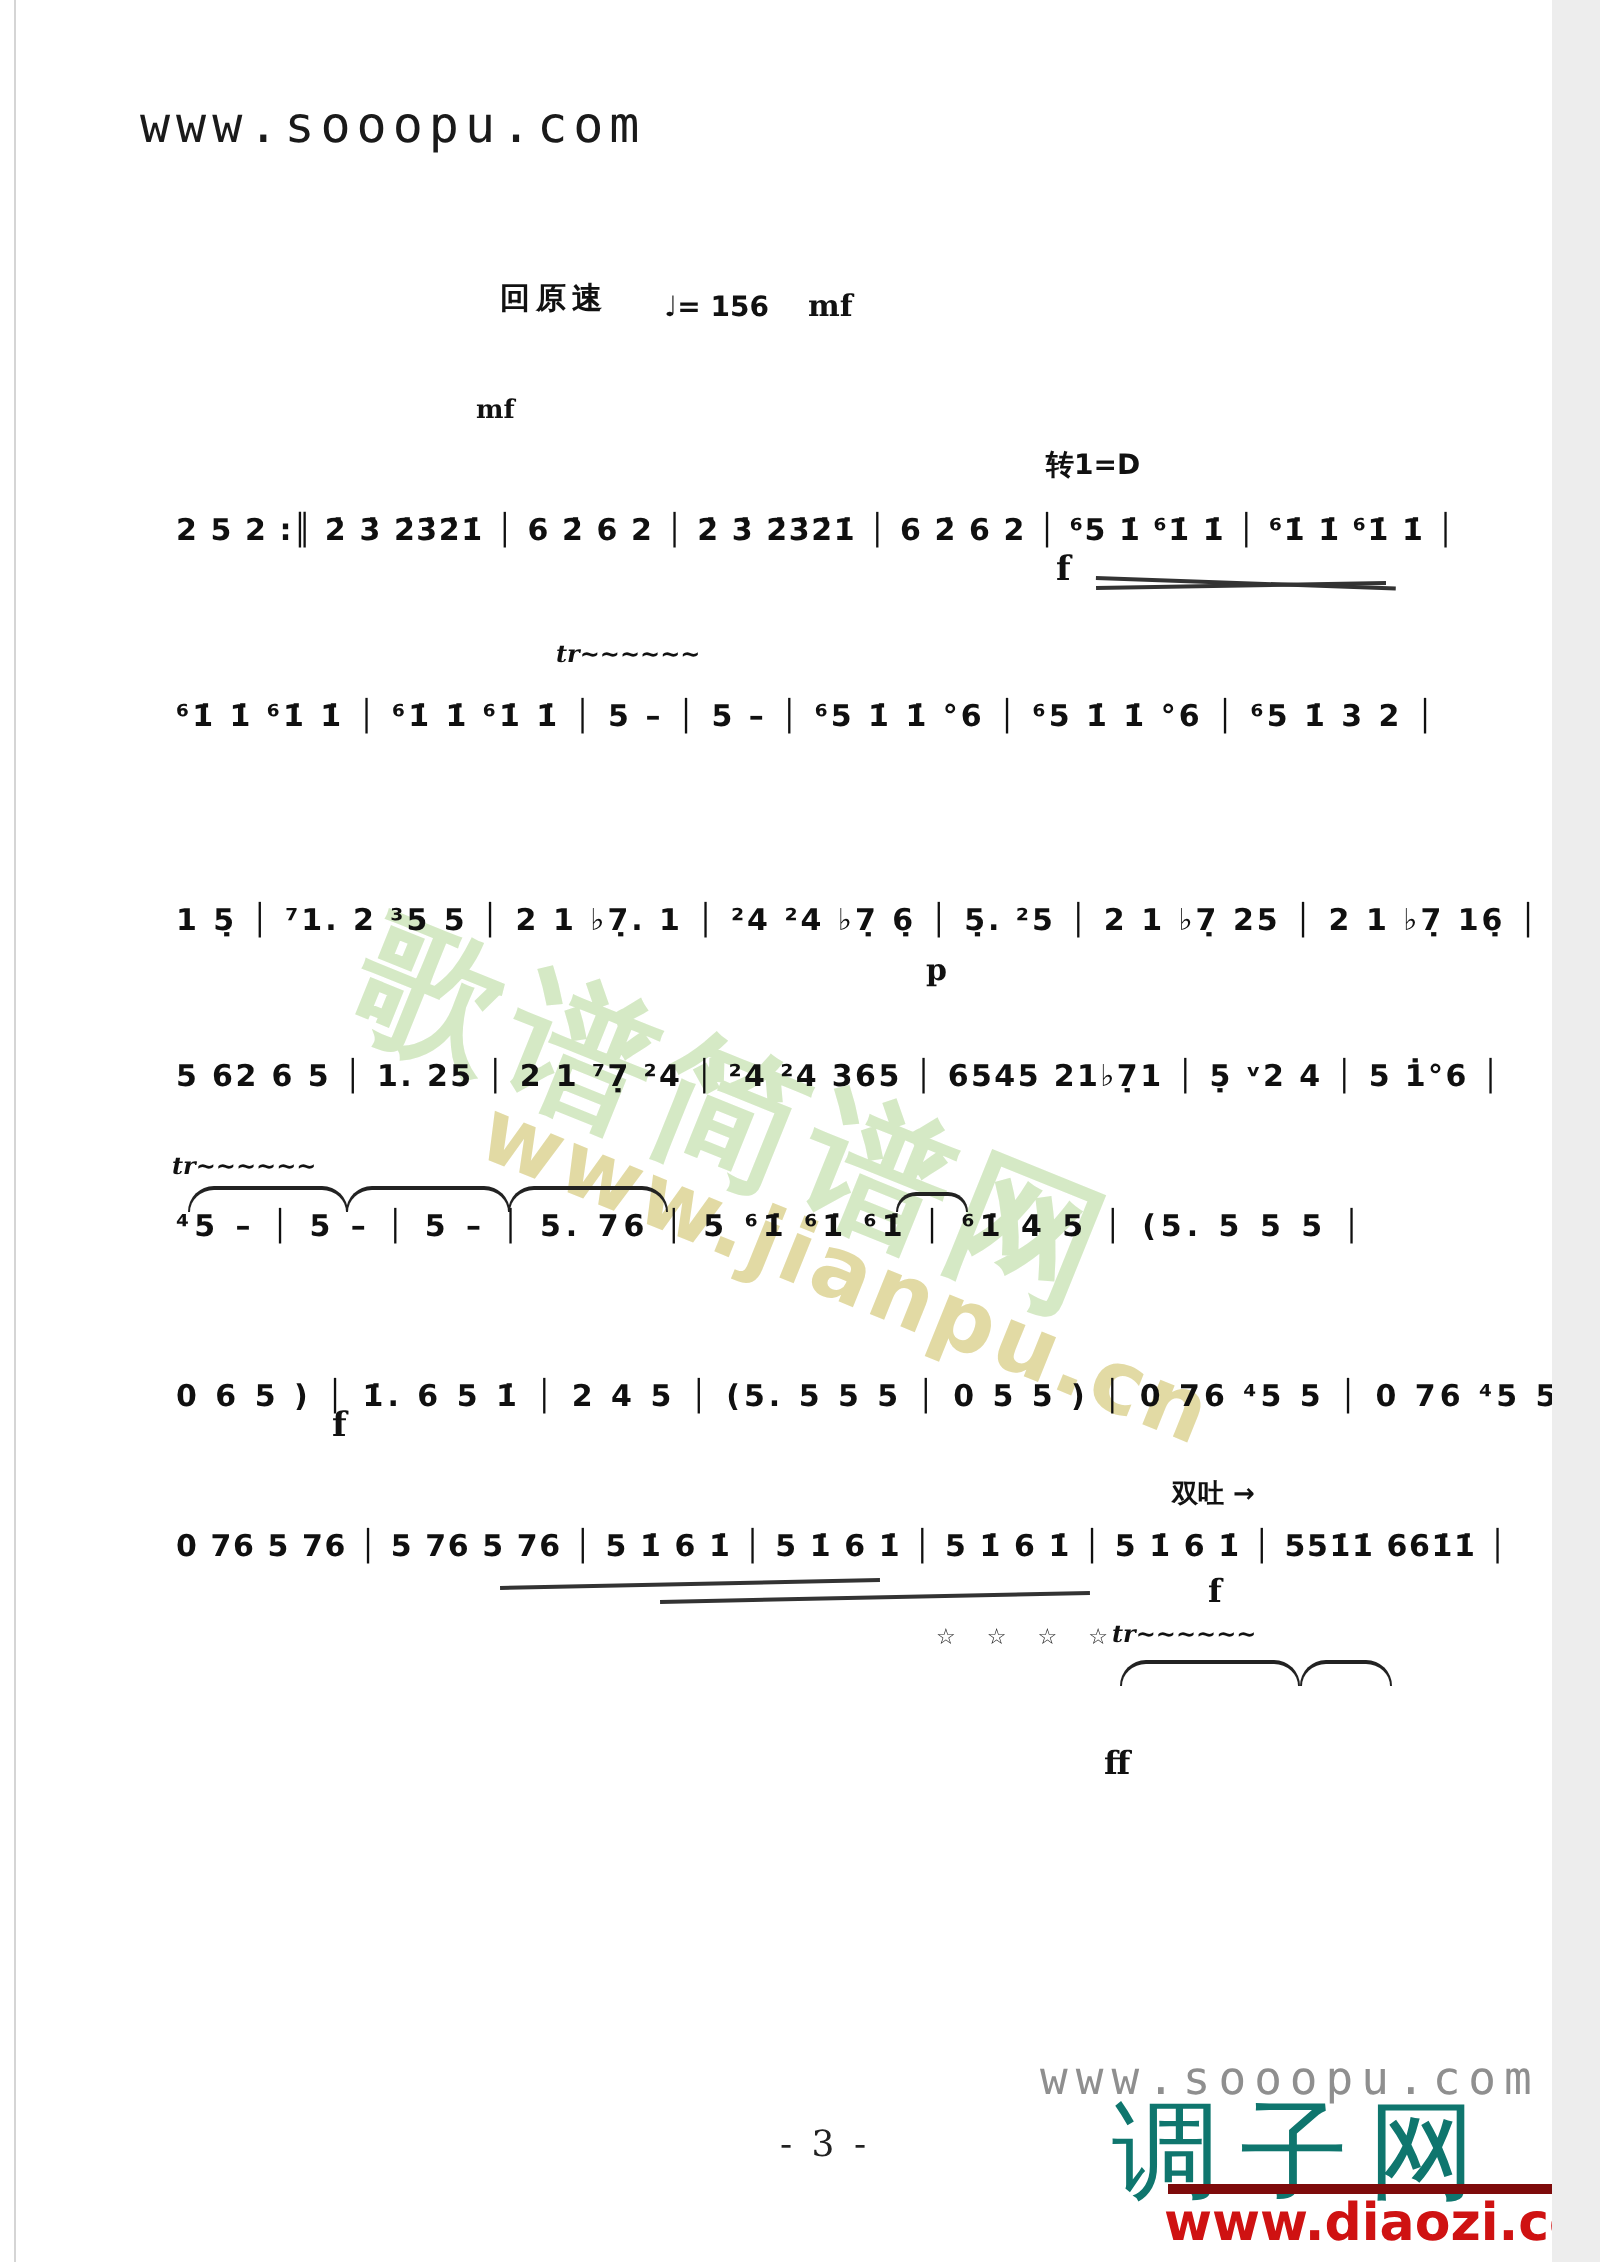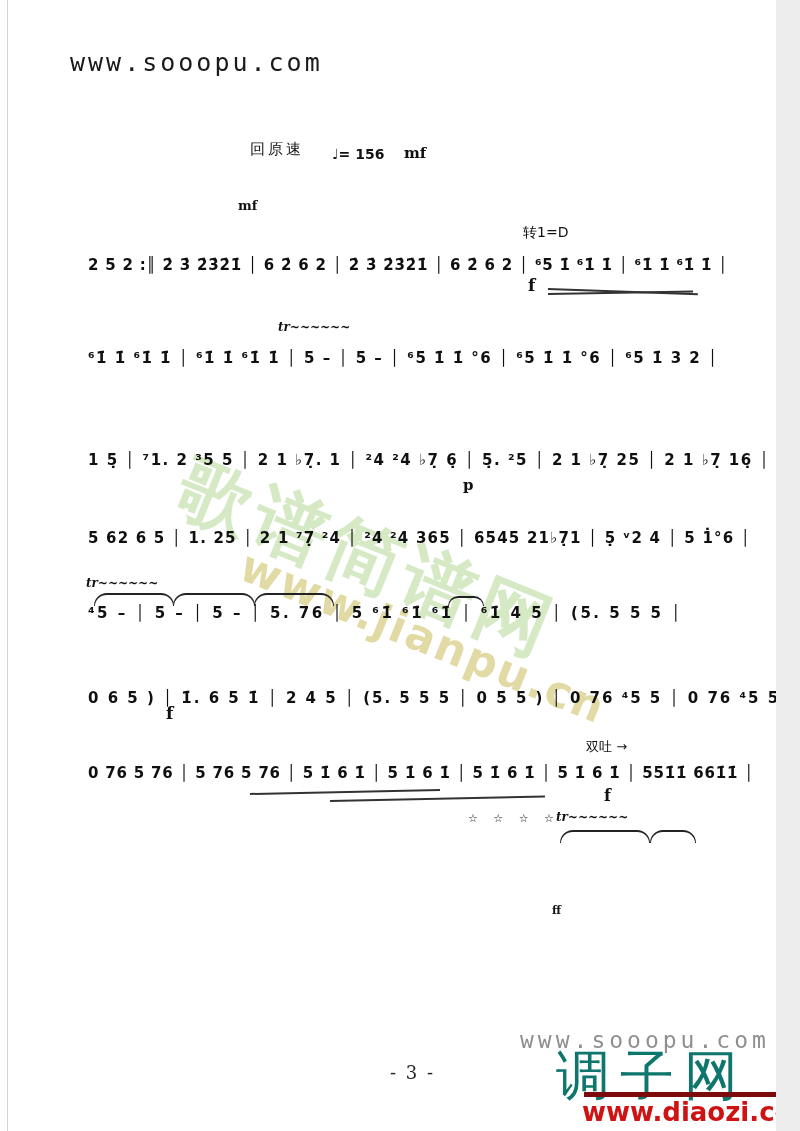--- a/index.html
+++ b/index.html
@@ -17,39 +17,39 @@
   .l2{top:256px;letter-spacing:.8px}
   .l3{top:349px;letter-spacing:1.5px}
   .l4{top:451px;letter-spacing:1.5px}
   .l5{top:529px;letter-spacing:1.2px}
   .l6{top:604px;letter-spacing:2.5px}
   .l7{top:689px;letter-spacing:2px}
   .l8{top:764px;letter-spacing:.8px}
   .l9{top:839px;letter-spacing:2.2px}
 
   .ann{position:absolute;white-space:nowrap;color:#111;}
-  .cjk{font-weight:normal;}
+  .cjk{font-weight:bold;}
   .dyn{font-family:"DejaVu Serif",serif;font-weight:bold;}
   .trm{font-family:"DejaVu Serif",serif;font-style:italic;font-weight:bold;}
 
   .tempo-label{left:250px;top:140px;font-size:15px;letter-spacing:3px;}
   .tempo-value{left:332px;top:146px;font-size:14px;font-weight:bold;}
   .mf-top{left:404px;top:144px;font-size:15px;}
   .mf-l1{left:238px;top:198px;font-size:13px;}
   .key-change{left:523px;top:224px;font-size:14px;}
   .f-l2{left:528px;top:275px;font-size:17px;}
   .tr-l3{left:278px;top:320px;font-size:12px;}
   .p-l4{left:463px;top:476px;font-size:15px;}
   .tr-l6{left:86px;top:576px;font-size:12px;}
   .f-l7{left:166px;top:703px;font-size:17px;}
   .dt-l8{left:586px;top:738px;font-size:13px;}
   .f-l8{left:604px;top:786px;font-size:16px;}
   .stars-l9{left:468px;top:812px;font-size:11px;letter-spacing:6px;color:#222;}
   .tr-l9{left:556px;top:810px;font-size:12px;}
-  .ff-l9{left:552px;top:872px;font-size:11px;margin-top:32px;}
+  .ff-l9{left:552px;top:872px;font-size:16px;}
 
   
   .arc{position:absolute;height:11px;border:2px solid #222;border-bottom:none;
        border-left-width:1px;border-right-width:1px;border-radius:100px 100px 0 0;}
   .arc-6a{left:94px;top:593px;width:78px}
   .arc-6b{left:173px;top:593px;width:80px}
   .arc-6c{left:254px;top:593px;width:78px}
   .arc-6d{left:448px;top:596px;width:34px;height:8px}
   .arc-9a{left:560px;top:830px;width:88px}
   .arc-9b{left:650px;top:830px;width:44px}

